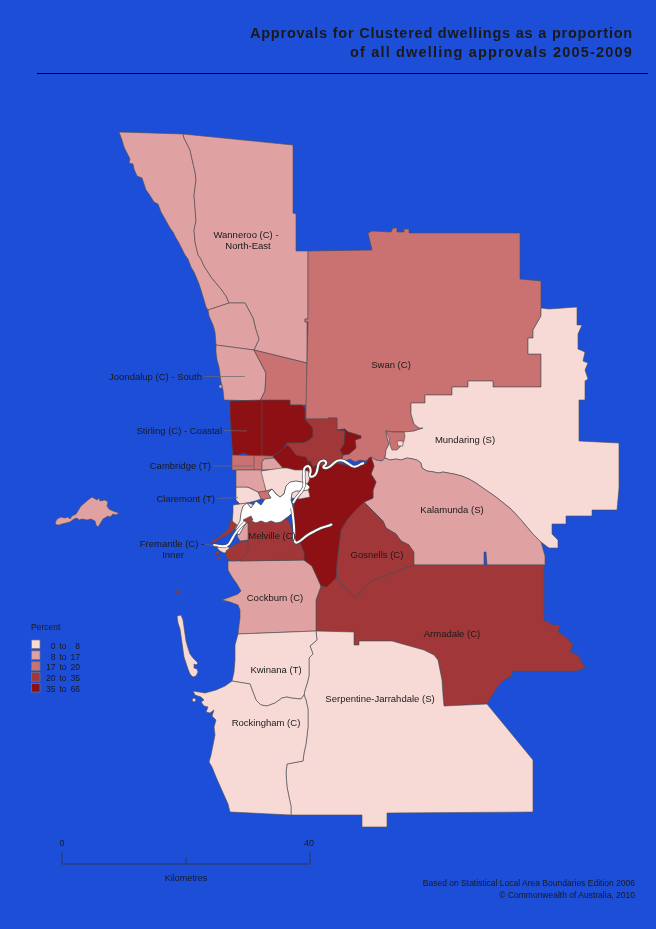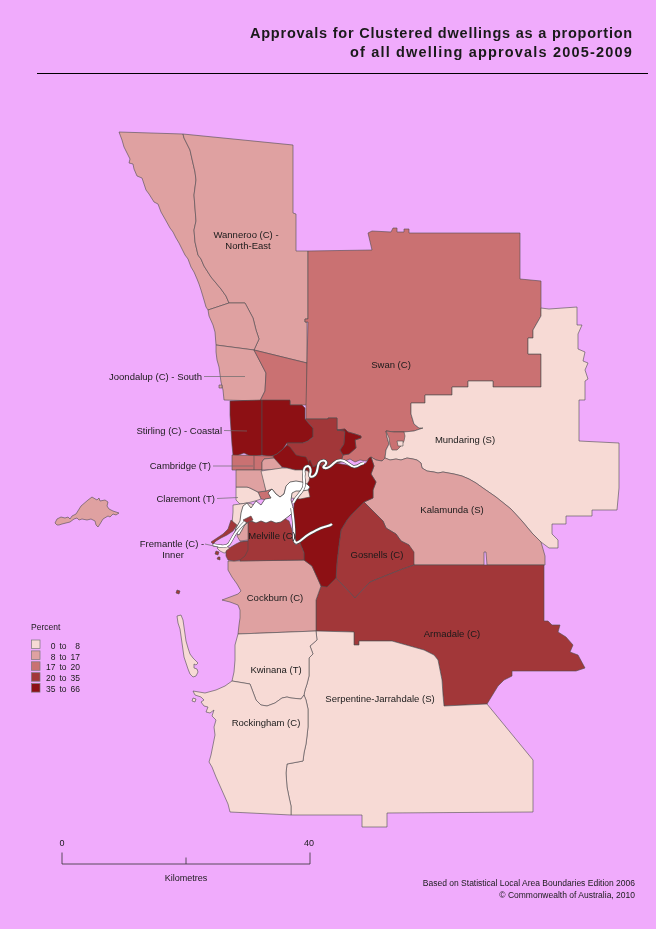--- a/index.html
+++ b/index.html
@@ -1,16 +1,16 @@
 <!DOCTYPE html>
 <html><head>
 <meta charset="utf-8">
 <style>
 html,body{margin:0;padding:0;background:#ffffff;}
-#page{position:relative;width:656px;height:929px;background:#f0abfc;overflow:hidden;
+#page{position:relative;width:656px;height:929px;background:#1d4ed8;overflow:hidden;
 font-family:"Liberation Sans", sans-serif;}
 svg text{font-family:"Liberation Sans", sans-serif;fill:#1a1a1a;}
 </style>
 </head>
 <body>
 <div id="page">
 <svg width="656" height="929" viewBox="0 0 656 929">
 
 <g>
 <text x="633" y="38" text-anchor="end" font-size="14.5" font-weight="bold" letter-spacing="0.78" fill="#000">Approvals for Clustered dwellings as a proportion</text>

